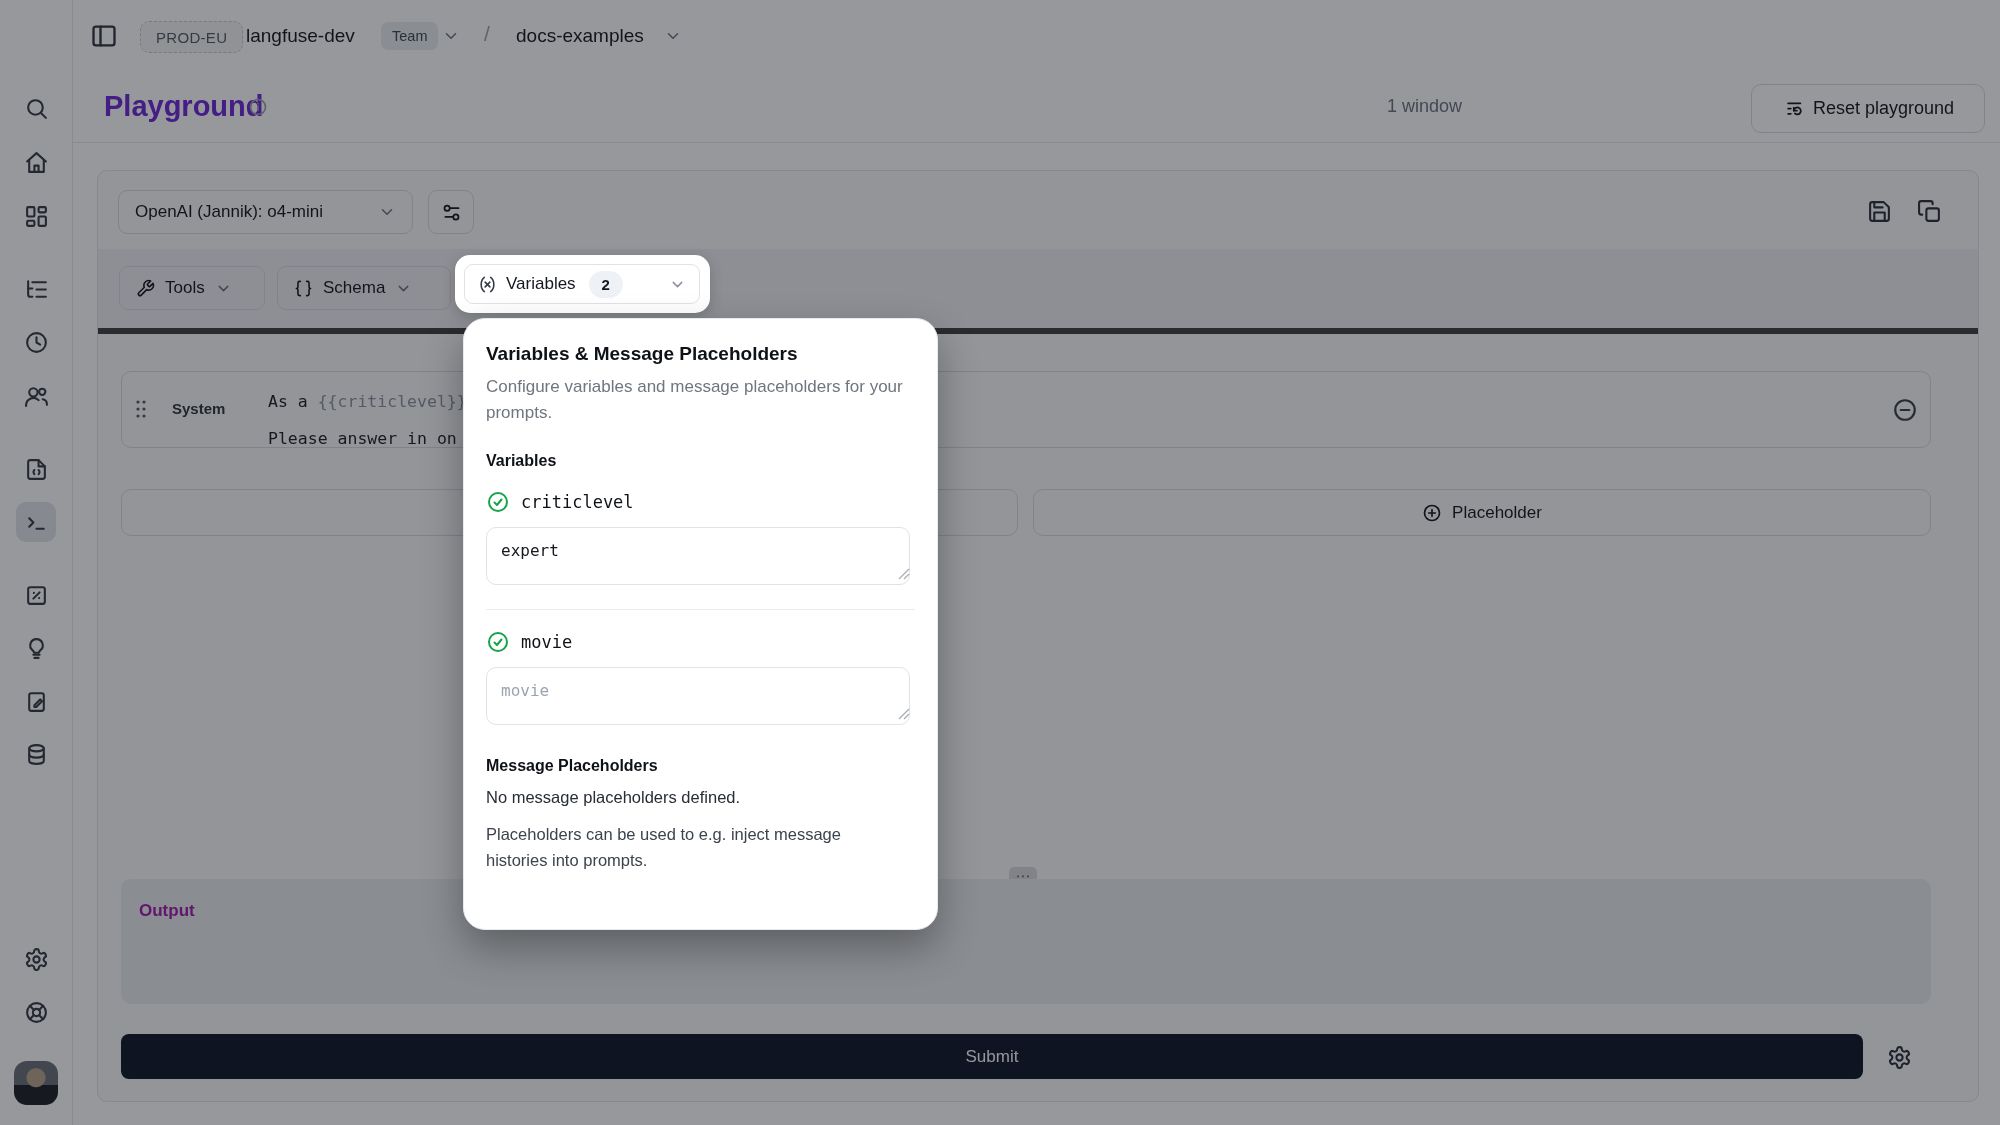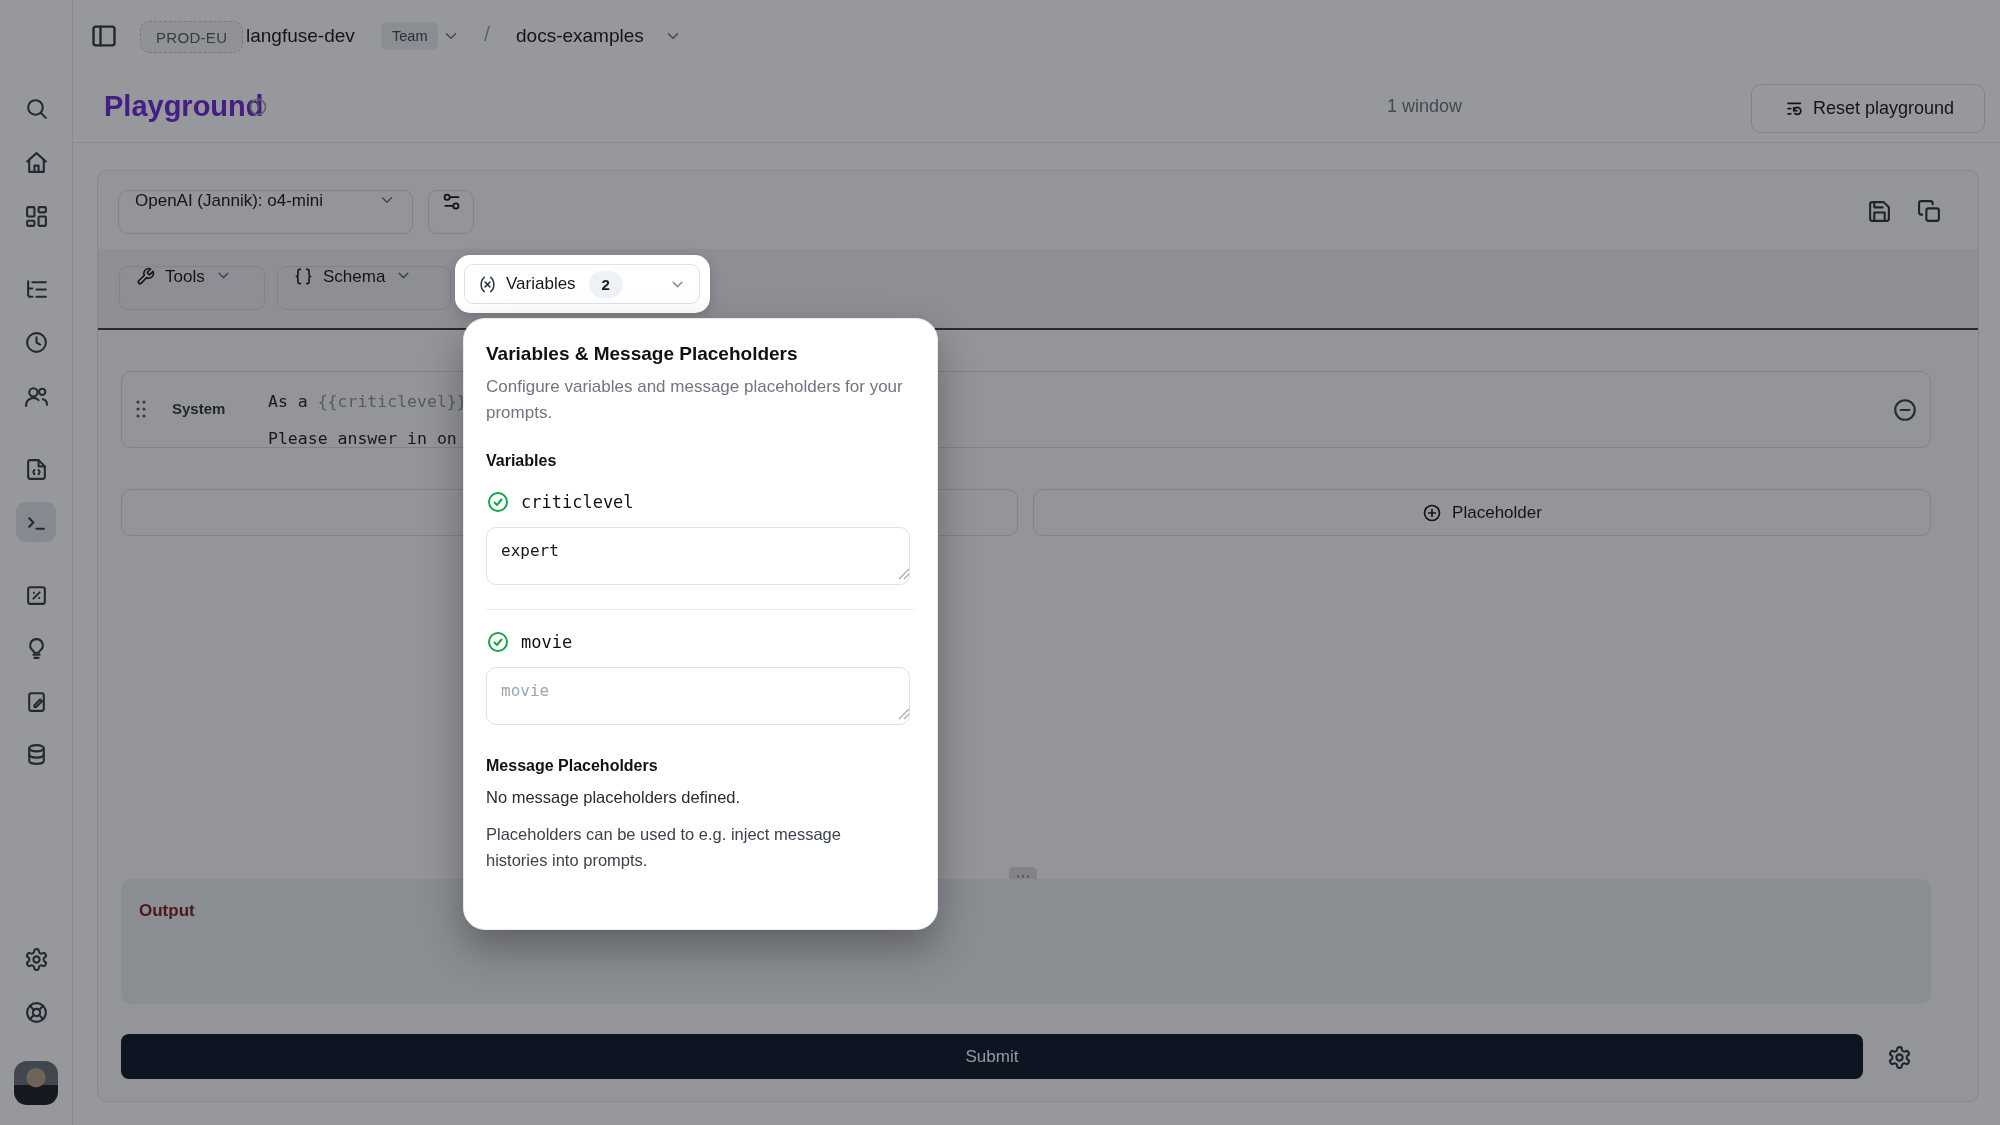--- a/index.html
+++ b/index.html
@@ -19,22 +19,22 @@
   #sidebar{left:0;top:0;width:72px;height:1125px;border-right:1px solid #e6e9ed;background:#fff;z-index:5;}
   .navitem{position:absolute;left:16px;width:40px;height:40px;border-radius:10px;display:flex;align-items:center;justify-content:center;color:#343b45;}
   .navitem.active{background:#e2e6b0;background:#e1e5ea;}
   
   #pageheader{left:72px;top:72px;width:1928px;height:70px;border-bottom:1px solid #e6e9ed;background:#fff;}
   .hbtn{position:absolute;top:12px;height:47px;border:1px solid #d6dae0;border-radius:10px;background:#fff;
         display:flex;align-items:center;justify-content:center;gap:10px;font-size:18px;font-weight:500;color:#15181e;}
   
   #panel{left:97px;top:170px;width:1880px;height:930px;border:1px solid #dfe3e8;border-radius:10px;background:#f8f9fb;}
   #modelrow{left:0;top:0;width:100%;height:78px;border-bottom:1px solid #e3e6eb;}
-  #toolband{left:0;top:78px;width:100%;height:79px;background:#eef0f3;border-bottom:2px solid #404040;}
-  .pbtn{position:absolute;height:44px;border:1px solid #d6dae0;border-radius:9px;display:flex;
+  #toolband{left:0;top:78px;width:100%;height:79px;background:#eef0f3;border-bottom:6px solid #404040;}
+  .pbtn{position:absolute;height:44px;border:1px solid #d6dae0;border-radius:9px;display:flex;align-items:center;
         gap:10px;padding:0 16px;font-size:17px;color:#15181e;background:transparent;box-sizing:border-box;}
   .iconbtn{position:absolute;width:30px;height:30px;display:flex;align-items:center;justify-content:center;color:#2b313b;}
   .msgrow{left:23px;top:200px;width:1810px;height:77px;border:1px solid #d7dbe1;border-radius:10px;box-sizing:border-box;}
   .mono{font-family:"DejaVu Sans Mono",monospace;}
   .addbtn{position:absolute;top:318px;height:47px;border:1px solid #d7dbe1;border-radius:10px;box-sizing:border-box;
           display:flex;align-items:center;justify-content:center;gap:10px;font-size:17px;color:#15181e;}
   #outputpanel{left:23px;top:708px;width:1810px;height:125px;background:#e9ecef;border-radius:10px;}
   #submitbtn{left:23px;top:863px;width:1742px;height:45px;border-radius:8px;background:#0f172a;display:flex;
              align-items:center;justify-content:center;font-size:17px;font-weight:500;color:#f8fafc;}
   
@@ -310,21 +310,21 @@
           <circle cx="12" cy="12" r="9"></circle>
           <line x1="12" y1="8" x2="12" y2="16"></line>
           <line x1="8" y1="12" x2="16" y2="12"></line>
         </svg>
       <span>Placeholder</span>
     </div>
 
     <div class="abs" style="left:911px;top:696px;width:28px;height:16px;border-radius:5px;background:#d8dbdf;display:flex;align-items:center;justify-content:center;font-size:15px;color:#555c66;line-height:1;">⋯</div>
 
     <div id="outputpanel" class="abs">
-      <div class="abs" style="left:18px;top:22px;font-size:17px;font-weight:700;color:#7f1d1d;">Output</div>
+      <div class="abs" style="left:18px;top:22px;font-size:17px;font-weight:700;color:#a21caf;">Output</div>
     </div>
 
     <div id="submitbtn" class="abs">
       <span>Submit</span>
     </div>
     <div class="iconbtn" style="left:1786px;top:871px;color:#2b313b;">
       <svg class="ic" width="25" height="25" viewBox="0 0 24 24">
           <circle cx="12" cy="12" r="3"></circle>
           <path d="M12.22 2h-.44a2 2 0 0 0-2 2v.18a2 2 0 0 1-1 1.73l-.43.25a2 2 0 0 1-2 0l-.15-.08a2 2 0 0 0-2.73.73l-.22.38a2 2 0 0 0 .73 2.73l.15.1a2 2 0 0 1 1 1.72v.51a2 2 0 0 1-1 1.74l-.15.09a2 2 0 0 0-.73 2.73l.22.38a2 2 0 0 0 2.73.73l.15-.08a2 2 0 0 1 2 0l.43.25a2 2 0 0 1 1 1.73V20a2 2 0 0 0 2 2h.44a2 2 0 0 0 2-2v-.18a2 2 0 0 1 1-1.73l.43-.25a2 2 0 0 1 2 0l.15.08a2 2 0 0 0 2.73-.73l.22-.39a2 2 0 0 0-.73-2.73l-.15-.08a2 2 0 0 1-1-1.74v-.5a2 2 0 0 1 1-1.74l.15-.09a2 2 0 0 0 .73-2.73l-.22-.38a2 2 0 0 0-2.73-.73l-.15.08a2 2 0 0 1-2 0l-.43-.25a2 2 0 0 1-1-1.73V4a2 2 0 0 0-2-2z"></path>
         </svg>

